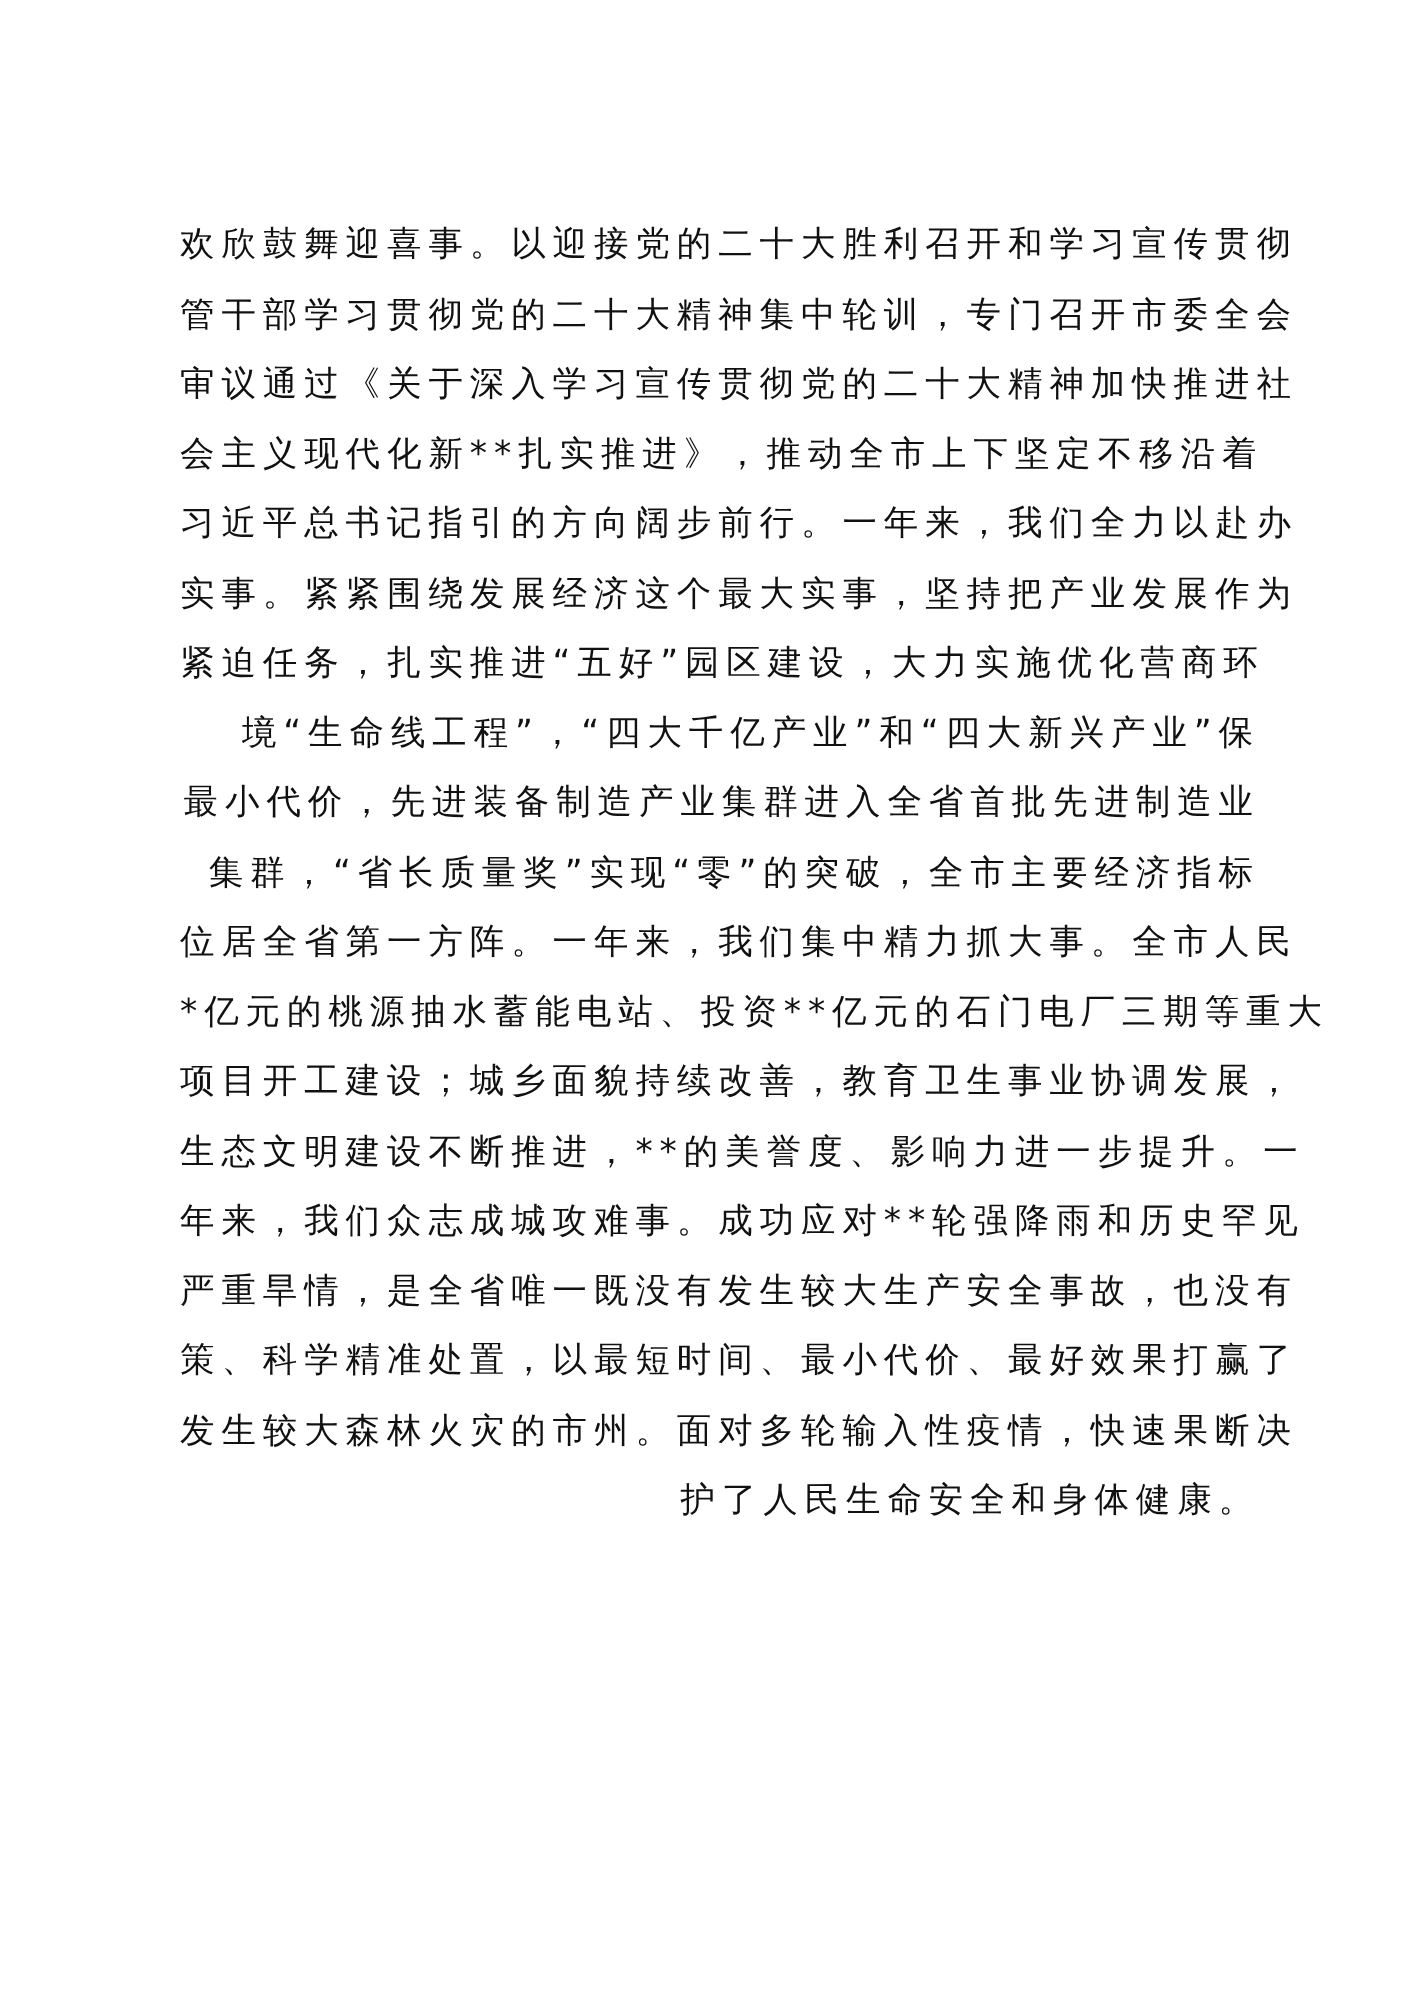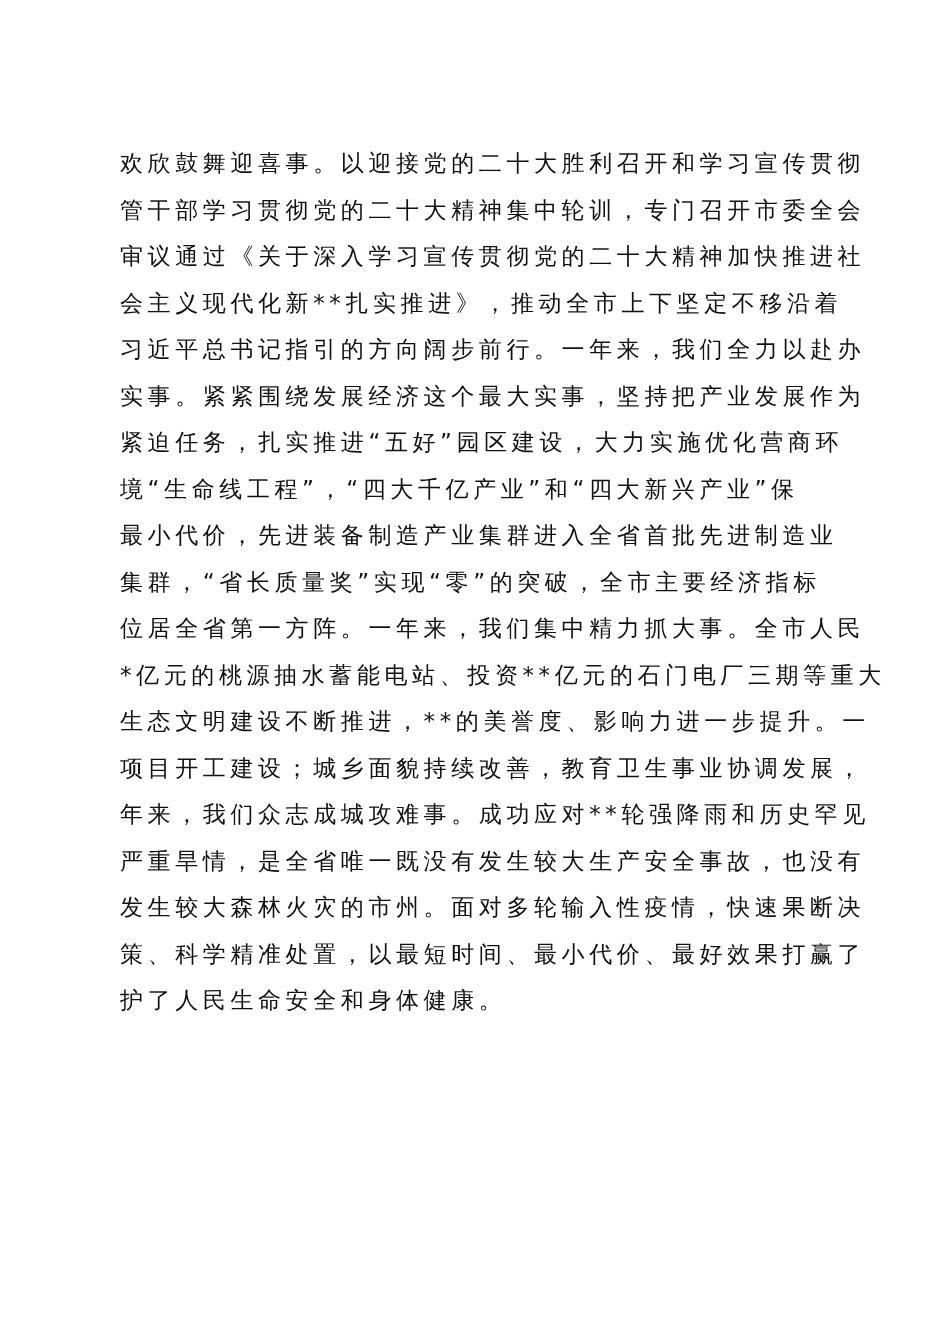--- a/index.html
+++ b/index.html
@@ -29,40 +29,41 @@
     color: #111111;
     font-family: "DejaVu Sans", "Liberation Sans", sans-serif;
     font-size: 23px;
     letter-spacing: 4.6px;
     line-height: 46.5px;
   }
   .line {
     display: block;
     white-space: nowrap;
     height: 46.5px;
+    text-align: right;
   }
 </style>
 </head>
 <body>
 
 <div class="page">
   <div class="body-text">
     <span class="line">欢欣鼓舞迎喜事。以迎接党的二十大胜利召开和学习宣传贯彻</span>
     <span class="line">管干部学习贯彻党的二十大精神集中轮训，专门召开市委全会</span>
     <span class="line">审议通过《关于深入学习宣传贯彻党的二十大精神加快推进社</span>
     <span class="line">会主义现代化新**扎实推进》，推动全市上下坚定不移沿着</span>
     <span class="line">习近平总书记指引的方向阔步前行。一年来，我们全力以赴办</span>
     <span class="line">实事。紧紧围绕发展经济这个最大实事，坚持把产业发展作为</span>
     <span class="line">紧迫任务，扎实推进“五好”园区建设，大力实施优化营商环</span>
     <span class="line">境“生命线工程”，“四大千亿产业”和“四大新兴产业”保</span>
     <span class="line">最小代价，先进装备制造产业集群进入全省首批先进制造业</span>
     <span class="line">集群，“省长质量奖”实现“零”的突破，全市主要经济指标</span>
     <span class="line">位居全省第一方阵。一年来，我们集中精力抓大事。全市人民</span>
     <span class="line">*亿元的桃源抽水蓄能电站、投资**亿元的石门电厂三期等重大</span>
+    <span class="line">项目开工建设；城乡面貌持续改善，教育卫生事业协调发展，</span>
     <span class="line">生态文明建设不断推进，**的美誉度、影响力进一步提升。一</span>
-    <span class="line">项目开工建设；城乡面貌持续改善，教育卫生事业协调发展，</span>
     <span class="line">年来，我们众志成城攻难事。成功应对**轮强降雨和历史罕见</span>
     <span class="line">严重旱情，是全省唯一既没有发生较大生产安全事故，也没有</span>
+    <span class="line">策、科学精准处置，以最短时间、最小代价、最好效果打赢了</span>
     <span class="line">发生较大森林火灾的市州。面对多轮输入性疫情，快速果断决</span>
-    <span class="line">策、科学精准处置，以最短时间、最小代价、最好效果打赢了</span>
     <span class="line">护了人民生命安全和身体健康。</span>
   </div>
 </div>
 
 </body></html>

